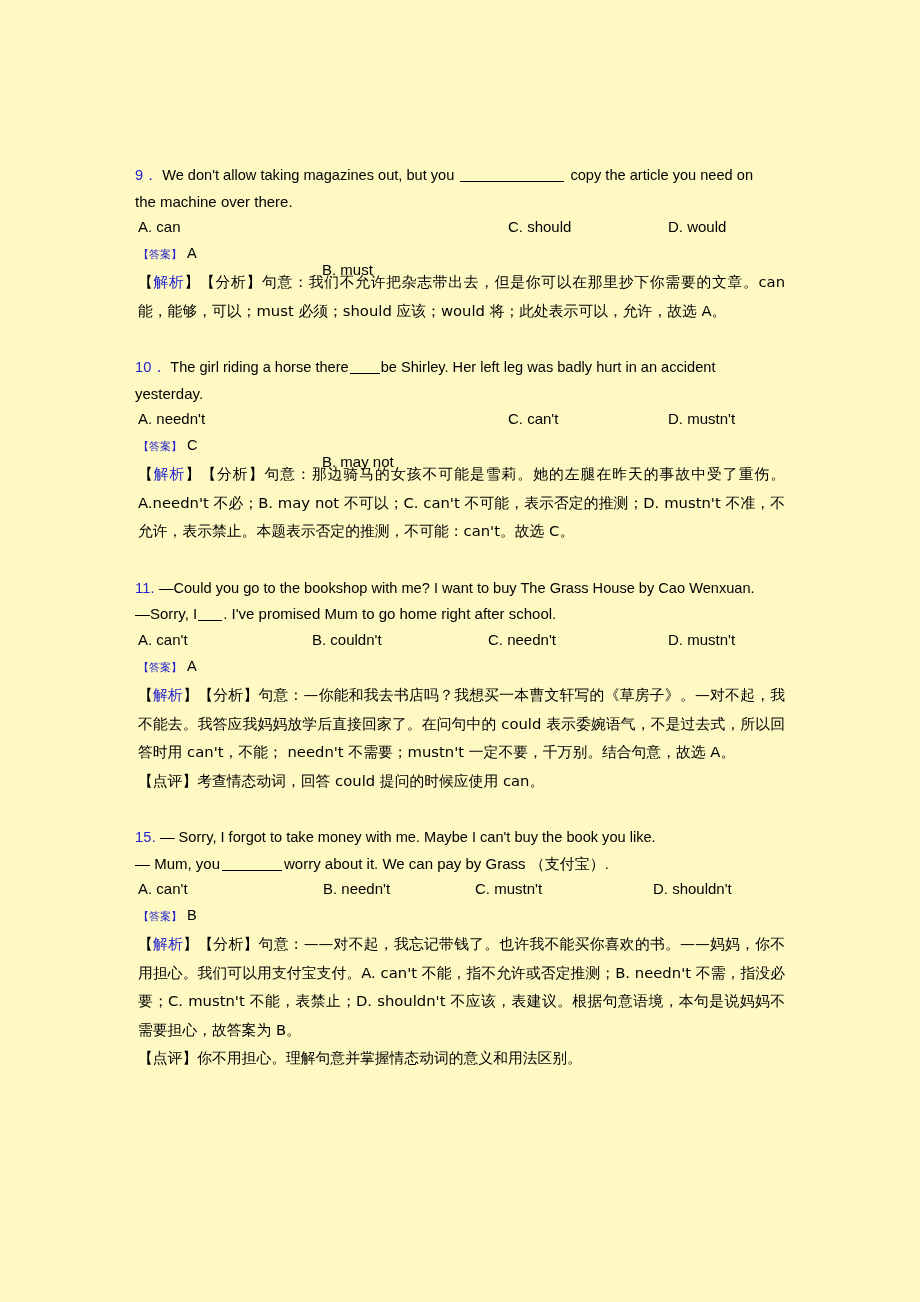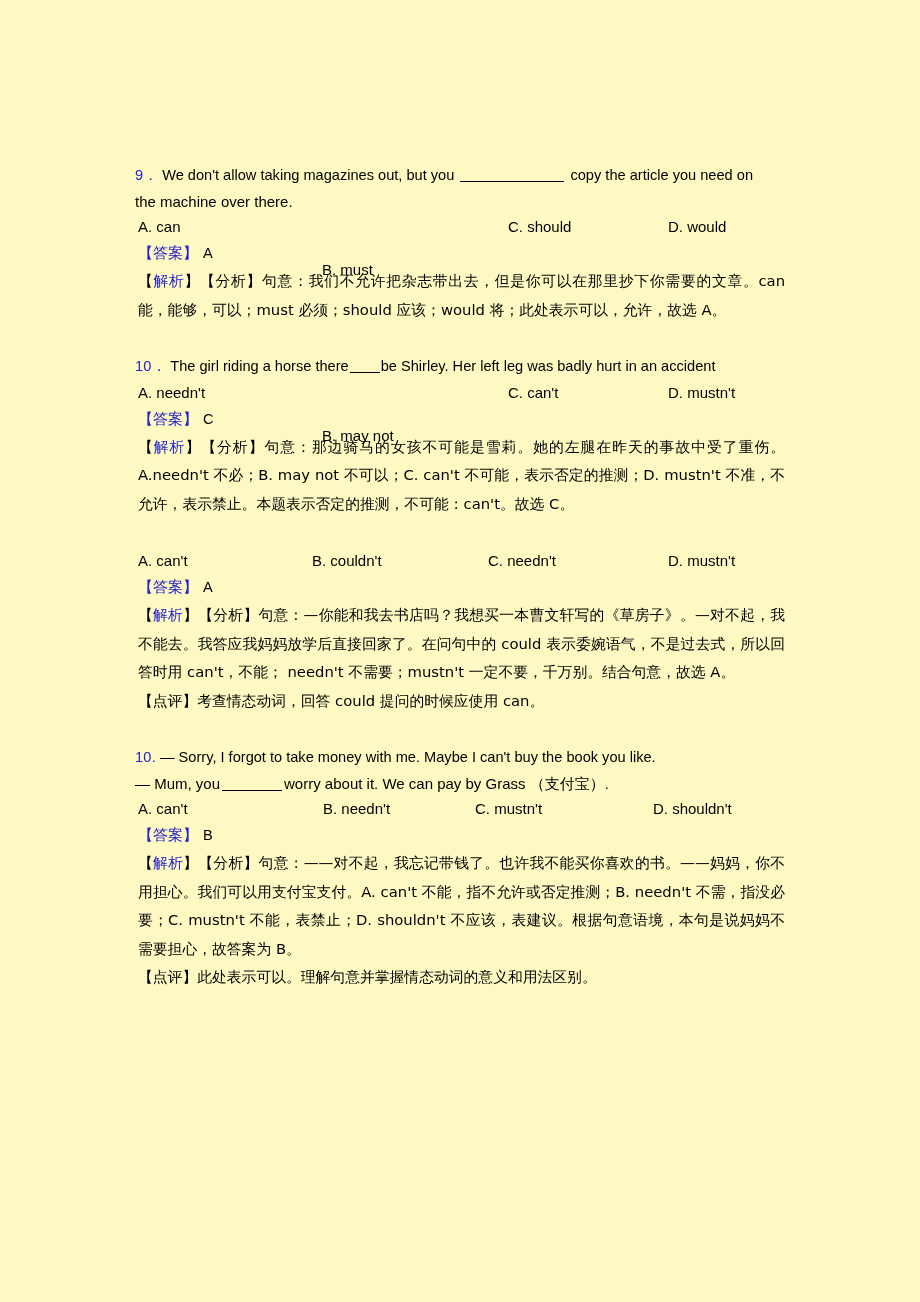--- a/index.html
+++ b/index.html
@@ -116,21 +116,21 @@
 
   
   .answer-line {
     font-size: 14.6px;
     line-height: 27px;
     padding-left: 3px;
   }
   .tag-answer {
     color: #2222cc;
     font-family: "DejaVu Sans", sans-serif;
-    font-size: 15px;
+    font-size: 11px;
   }
   .answer-letter { margin-left: 5px; }
 
   .analysis {
     font-size: 14.8px;
     line-height: 27.5px;
     text-align: justify;
     text-justify: inter-ideograph;
     padding-left: 3px;
   }
@@ -186,39 +186,47 @@
       <div class="analysis">
         <span class="tag-bracket">【</span><span class="tag-jiexi">解析</span><span class="tag-bracket">】</span><span class="tag-plain">【分析】</span><span class="cn">句意：我们不允许把杂志带出去，但是你可以在那里抄下你需要的文章。can 能，能够，可以；must 必须；should 应该；would 将；此处表示可以，允许，故选 A。</span>
       </div>
 
     </div>
 
     <div class="question-block">
       <div class="q-stem stem-justify">
         <span class="qnum">10．</span>
         <span>The girl riding a horse there</span><span class="blank-short"></span><span>be Shirley. Her left leg was badly hurt in an accident</span>
+        <span class="stem-line">yesterday.</span>
       </div>
 
       <div class="options sp10">
         <span class="opt opt-a">A. needn't</span>
         <span class="opt opt-b">B. may not</span>
         <span class="opt opt-c">C. can't</span>
         <span class="opt opt-d">D. mustn't</span>
       </div>
 
       <div class="answer-line">
         <span class="tag-answer">【答案】</span><span class="answer-letter">C</span>
       </div>
 
       <div class="analysis">
         <span class="tag-bracket">【</span><span class="tag-jiexi">解析</span><span class="tag-bracket">】</span><span class="tag-plain">【分析】</span><span class="cn">句意：那边骑马的女孩不可能是雪莉。她的左腿在昨天的事故中受了重伤。A.needn't 不必；B. may not 不可以；C. can't 不可能，表示否定的推测；D. mustn't 不准，不允许，表示禁止。本题表示否定的推测，不可能：can't。故选 C。</span>
       </div>
     </div>
 
     <div class="question-block">
+      <div class="q-stem">
+        <span class="qnum">11.</span>
+        <span>—Could you go to the bookshop with me? I want to buy The Grass House by Cao Wenxuan.</span>
+        <span class="stem-line">
+          <span>—Sorry, I</span><span class="blank-tiny"></span><span>. I've promised Mum to go home right after school.</span>
+        </span>
+      </div>
 
       <div class="options sp11">
         <span class="opt opt-a">A. can't</span>
         <span class="opt opt-b">B. couldn't</span>
         <span class="opt opt-c">C. needn't</span>
         <span class="opt opt-d">D. mustn't</span>
       </div>
 
       <div class="answer-line">
         <span class="tag-answer">【答案】</span><span class="answer-letter">A</span>
@@ -228,21 +236,21 @@
         <span class="tag-bracket">【</span><span class="tag-jiexi">解析</span><span class="tag-bracket">】</span><span class="tag-plain">【分析】</span><span class="cn">句意：—你能和我去书店吗？我想买一本曹文轩写的《草房子》。—对不起，我不能去。我答应我妈妈放学后直接回家了。在问句中的 could 表示委婉语气，不是过去式，所以回答时用 can't，不能； needn't 不需要；mustn't 一定不要，千万别。结合句意，故选 A。</span>
       </div>
 
       <div class="comment">
         <span class="tag-plain">【点评】</span><span class="cn">考查情态动词，回答 could 提问的时候应使用 can。</span>
       </div>
     </div>
 
     <div class="question-block">
       <div class="q-stem">
-        <span class="qnum">10.</span>
+        <span class="qnum">15.</span>
         <span>— Sorry, I forgot to take money with me. Maybe I can't buy the book you like.</span>
         <span class="stem-line">
           <span>— Mum, you</span><span class="blank-mid"></span><span>worry about it. We can pay by Grass （支付宝）.</span>
         </span>
       </div>
 
       <div class="options sp12">
         <span class="opt opt-a">A. can't</span>
         <span class="opt opt-b">B. needn't</span>
         <span class="opt opt-c">C. mustn't</span>
@@ -251,18 +259,18 @@
 
       <div class="answer-line">
         <span class="tag-answer">【答案】</span><span class="answer-letter">B</span>
       </div>
 
       <div class="analysis">
         <span class="tag-bracket">【</span><span class="tag-jiexi">解析</span><span class="tag-bracket">】</span><span class="tag-plain">【分析】</span><span class="cn">句意：——对不起，我忘记带钱了。也许我不能买你喜欢的书。——妈妈，你不用担心。我们可以用支付宝支付。A. can't 不能，指不允许或否定推测；B. needn't 不需，指没必要；C. mustn't 不能，表禁止；D. shouldn't 不应该，表建议。根据句意语境，本句是说妈妈不需要担心，故答案为 B。</span>
       </div>
 
       <div class="comment">
-        <span class="tag-plain">【点评】</span><span class="cn">此处表示可以。理解句意并掌握情态动词的意义和用法区别。</span>
+        <span class="tag-plain">【点评】</span><span class="cn">你不用担心。理解句意并掌握情态动词的意义和用法区别。</span>
       </div>
     </div>
 
   </div>
 </div>
 
 </body></html>

